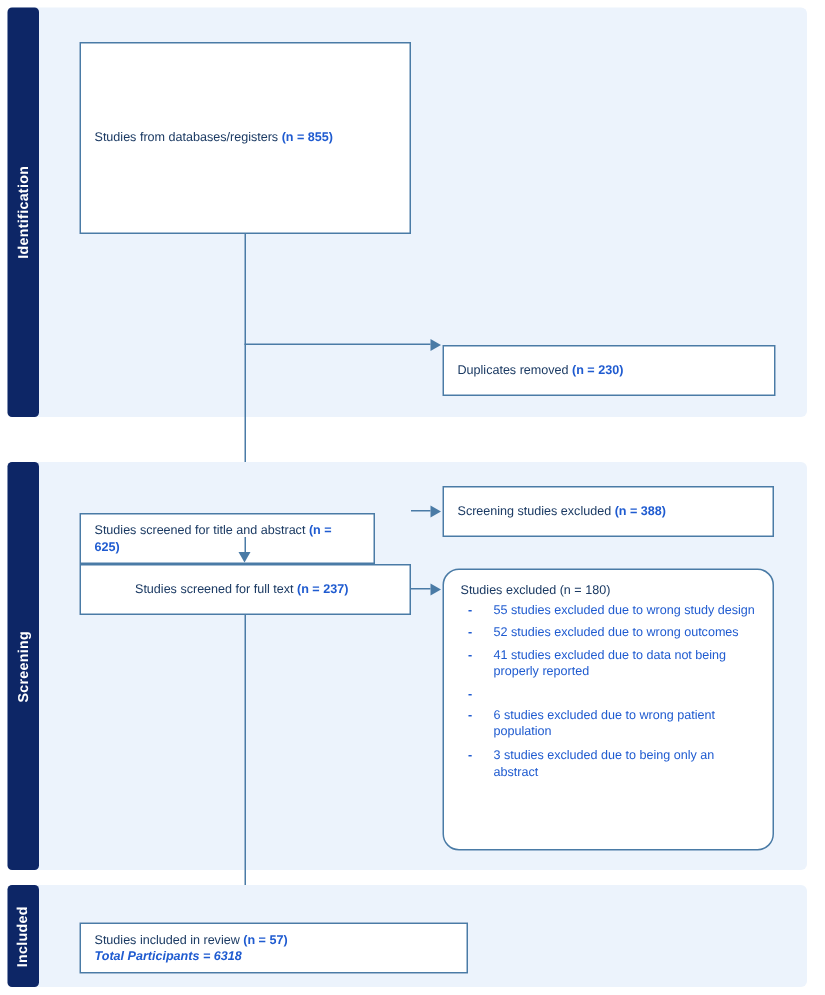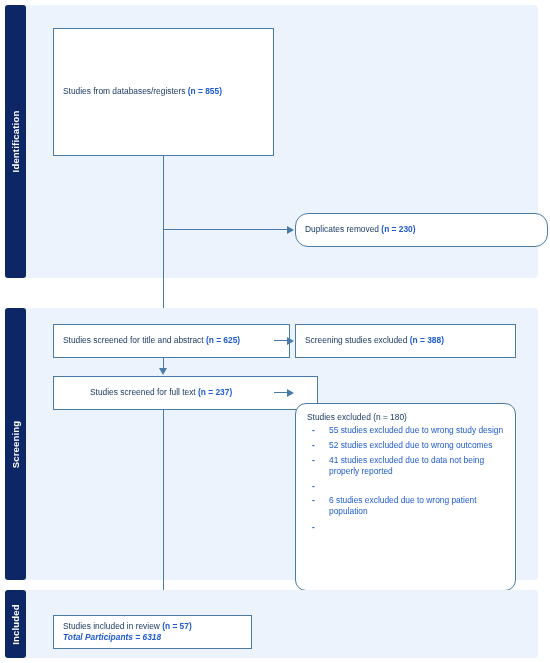--- a/index.html
+++ b/index.html
@@ -136,66 +136,66 @@
   <div class="stage-bar" style="left:5px; top:5px; width:21px; height:273px;">
     <span class="stage-label">Identification</span>
   </div>
 
   <div class="node" style="left:53px; top:28px; width:221px; height:128px;">
     <div class="node-text">
       <span>Studies from databases/registers </span><span class="hl">(n = 855)</span>
     </div>
   </div>
 
-  <div class="node" style="left:295px; top:213px; width:253px; height:34px;border-radius:13px;">
+  <div class="node" style="left:295px; top:230px; width:222px; height:34px;">
     <div class="node-text">
       <span>Duplicates removed </span><span class="hl">(n = 230)</span>
     </div>
   </div>
 
   <div class="vline" style="left:163px; top:156px; height:160px;"></div>
   <div class="arrow-down" style="left:159px; top:313px;"></div>
 
   <div class="hline" style="left:163px; top:229px; width:124px;"></div>
   <div class="arrow-right" style="left:287px; top:226px;"></div>
 
   <div class="stage-panel" style="left:5px; top:308px; width:533px; height:272px;"></div>
 
   <div class="stage-bar" style="left:5px; top:308px; width:21px; height:272px;">
     <span class="stage-label">Screening</span>
   </div>
 
-  <div class="node" style="left:53px; top:324px; width:237px; height:34px;">
+  <div class="node" style="left:53px; top:342px; width:197px; height:34px;">
     <div class="node-text">
       <span>Studies screened for title and abstract </span><span class="hl">(n = 625)</span>
     </div>
   </div>
 
   <div class="node" style="left:295px; top:324px; width:221px; height:34px;">
     <div class="node-text">
       <span>Screening studies excluded </span><span class="hl">(n = 388)</span>
     </div>
   </div>
 
   <div class="hline" style="left:274px; top:340px; width:13px;"></div>
   <div class="arrow-right" style="left:287px; top:337px;"></div>
 
   <div class="vline" style="left:163px; top:358px; height:11px;"></div>
   <div class="arrow-down" style="left:159px; top:368px;"></div>
 
-  <div class="node" style="left:53px; top:376px; width:265px; height:34px;padding-left:36px;">
+  <div class="node" style="left:53px; top:376px; width:221px; height:34px;padding-left:36px;">
     <div class="node-text">
       <span>Studies screened for full text </span><span class="hl">(n = 237)</span>
     </div>
   </div>
 
   <div class="hline" style="left:274px; top:392px; width:13px;"></div>
   <div class="arrow-right" style="left:287px; top:389px;"></div>
 
-  <div class="node rounded top-align" style="left:295px; top:379px; width:221px; height:188px; padding-left:11px; padding-right:9px;margin-top:24px;">
+  <div class="node rounded top-align" style="left:295px; top:379px; width:221px; height:188px; padding-left:11px; padding-right:9px;">
     <div style="width:100%;">
       <div class="excl-title">
         <span>Studies excluded </span><span class="hl">(n = 180)</span>
       </div>
       <ul class="excl-list">
         <li>
           <span class="dash">-</span>
           <span class="txt">55 studies excluded due to wrong study design</span>
         </li>
         <li>
@@ -208,34 +208,35 @@
         </li>
         <li>
           <span class="dash">-</span>
         </li>
         <li>
           <span class="dash">-</span>
           <span class="txt">6 studies excluded due to wrong patient population</span>
         </li>
         <li>
           <span class="dash">-</span>
+          <span class="txt">3 studies excluded due to being only an abstract</span>
         </li>
       </ul>
     </div>
   </div>
 
   <div class="vline" style="left:163px; top:410px; height:196px;"></div>
   <div class="arrow-down" style="left:159px; top:604px;"></div>
 
   <div class="stage-panel" style="left:5px; top:590px; width:533px; height:68px;"></div>
 
   <div class="stage-bar" style="left:5px; top:590px; width:21px; height:68px;">
     <span class="stage-label">Included</span>
   </div>
 
-  <div class="node" style="left:53px; top:615px; width:199px; height:34px;">
+  <div class="node" style="left:53px; top:615px; width:259px; height:34px;">
     <div class="node-text">
       <div><span>Studies included in review </span><span class="hl">(n = 57)</span></div>
       <div class="allhl">Total Participants = 6318</div>
     </div>
   </div>
 
 </div>
 
 </body></html>

